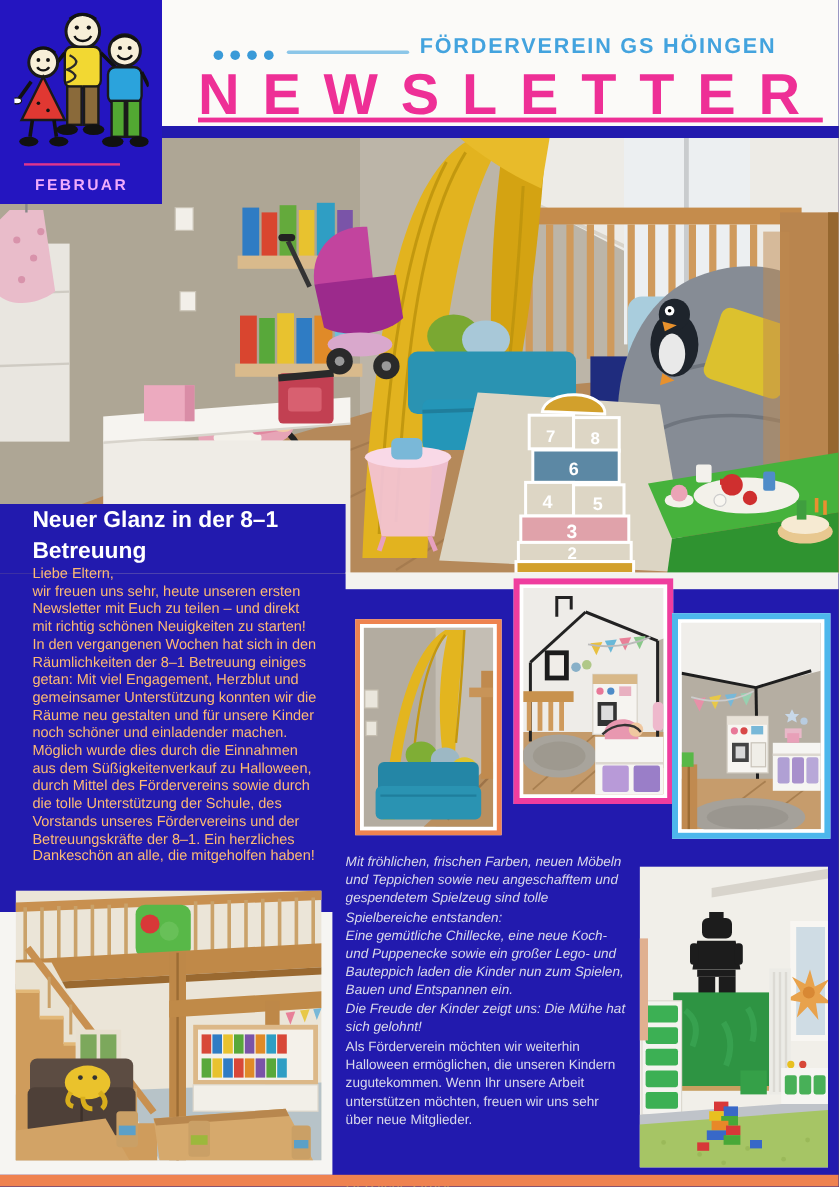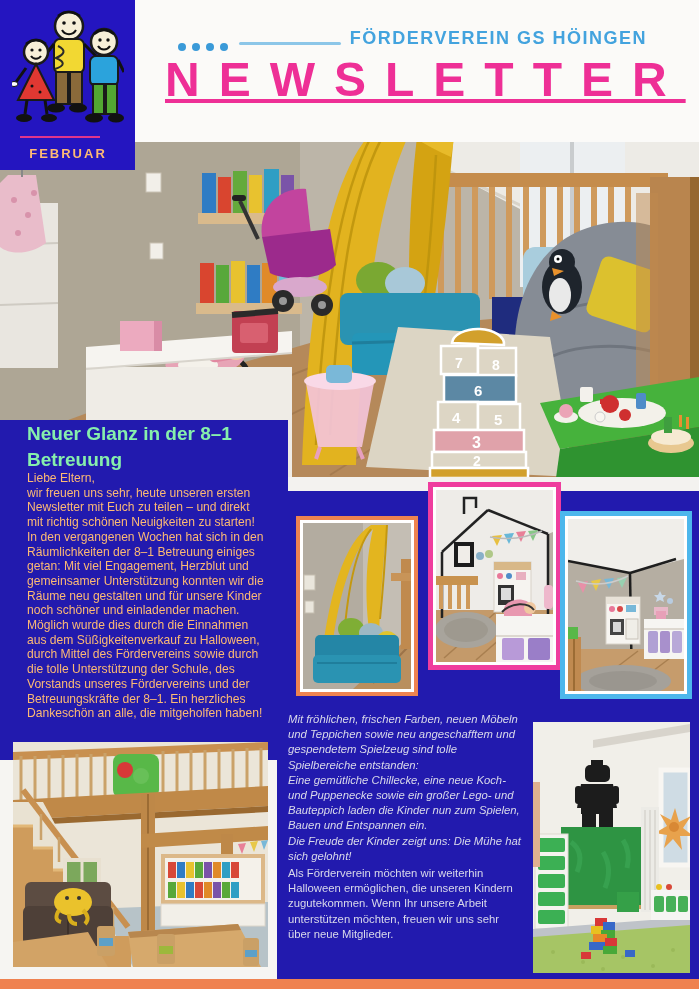--- a/index.html
+++ b/index.html
@@ -1,32 +1,32 @@
 <!DOCTYPE html>
 <html><head>
 <meta charset="utf-8">
 <style>
   html,body{margin:0;padding:0;background:#555;}
   #page{position:relative;width:699px;height:989px;overflow:hidden;background:#221aae;
         font-family:"Liberation Sans",sans-serif;margin:0 auto;}
   .abs{position:absolute;}
   .pre{white-space:pre;}
   
-  #header-band{left:135px;top:0;width:564px;height:142px;background:#fbfaf8;}
+  #header-band{left:135px;top:0;width:564px;height:105px;background:#fbfaf8;}
   #brand{right:52px;top:28px;font-size:18px;font-weight:bold;letter-spacing:1.5px;color:#43a3de;}
   #title{left:30px;top:52px;font-size:48px;font-weight:bold;letter-spacing:19px;color:#ee2f96;text-decoration:underline;}
   .hdot{width:8px;height:8px;border-radius:50%;background:#3a9ad8;display:inline-block;margin-right:6px;}
   #hrule{left:104px;top:42px;width:102px;height:3px;background:#8cc6e8;border-radius:2px;}
   
   #logo-panel{left:0;top:0;width:135px;height:170px;background:#2415c0;}
   #month-rule{left:20px;top:136px;width:80px;height:2px;background:#e0358c;}
   #month{left:0;top:146px;width:136px;text-align:center;font-size:13px;font-weight:bold;
-         letter-spacing:2px;color:#fdba74;}
+         letter-spacing:2px;color:#f0abfc;}
   
-  #heading{left:27px;top:421px;font-size:19px;font-weight:bold;line-height:26px;color:#86efac;}
+  #heading{left:27px;top:421px;font-size:19px;font-weight:bold;line-height:26px;color:#ffffff;}
   #body-left{left:27px;top:471px;font-size:12.1px;line-height:14.7px;color:#fdba74;}
   #body-r1{left:288px;top:712px;font-size:11.3px;line-height:15.2px;color:#d9d9ea;font-style:italic;}
   #body-r2{left:288px;top:866px;font-size:11.3px;line-height:15.2px;color:#d9d9ea;}
   #signoff{left:288px;top:951px;font-size:12.5px;line-height:16px;color:#bef264;margin-top:28px;}
   
   .frame{box-sizing:border-box;background:#fff;}
   #frame-orange{left:296px;top:516px;width:122px;height:180px;border:4px solid #ee8350;padding:3px;}
   #frame-pink{left:428px;top:482px;width:133px;height:188px;border:5px solid #ef3d9e;padding:3px;}
   #frame-cyan{left:560px;top:511px;width:132px;height:188px;border:5px solid #4db7ec;padding:3px;}
   .frame svg{display:block;width:100%;height:100%;}

